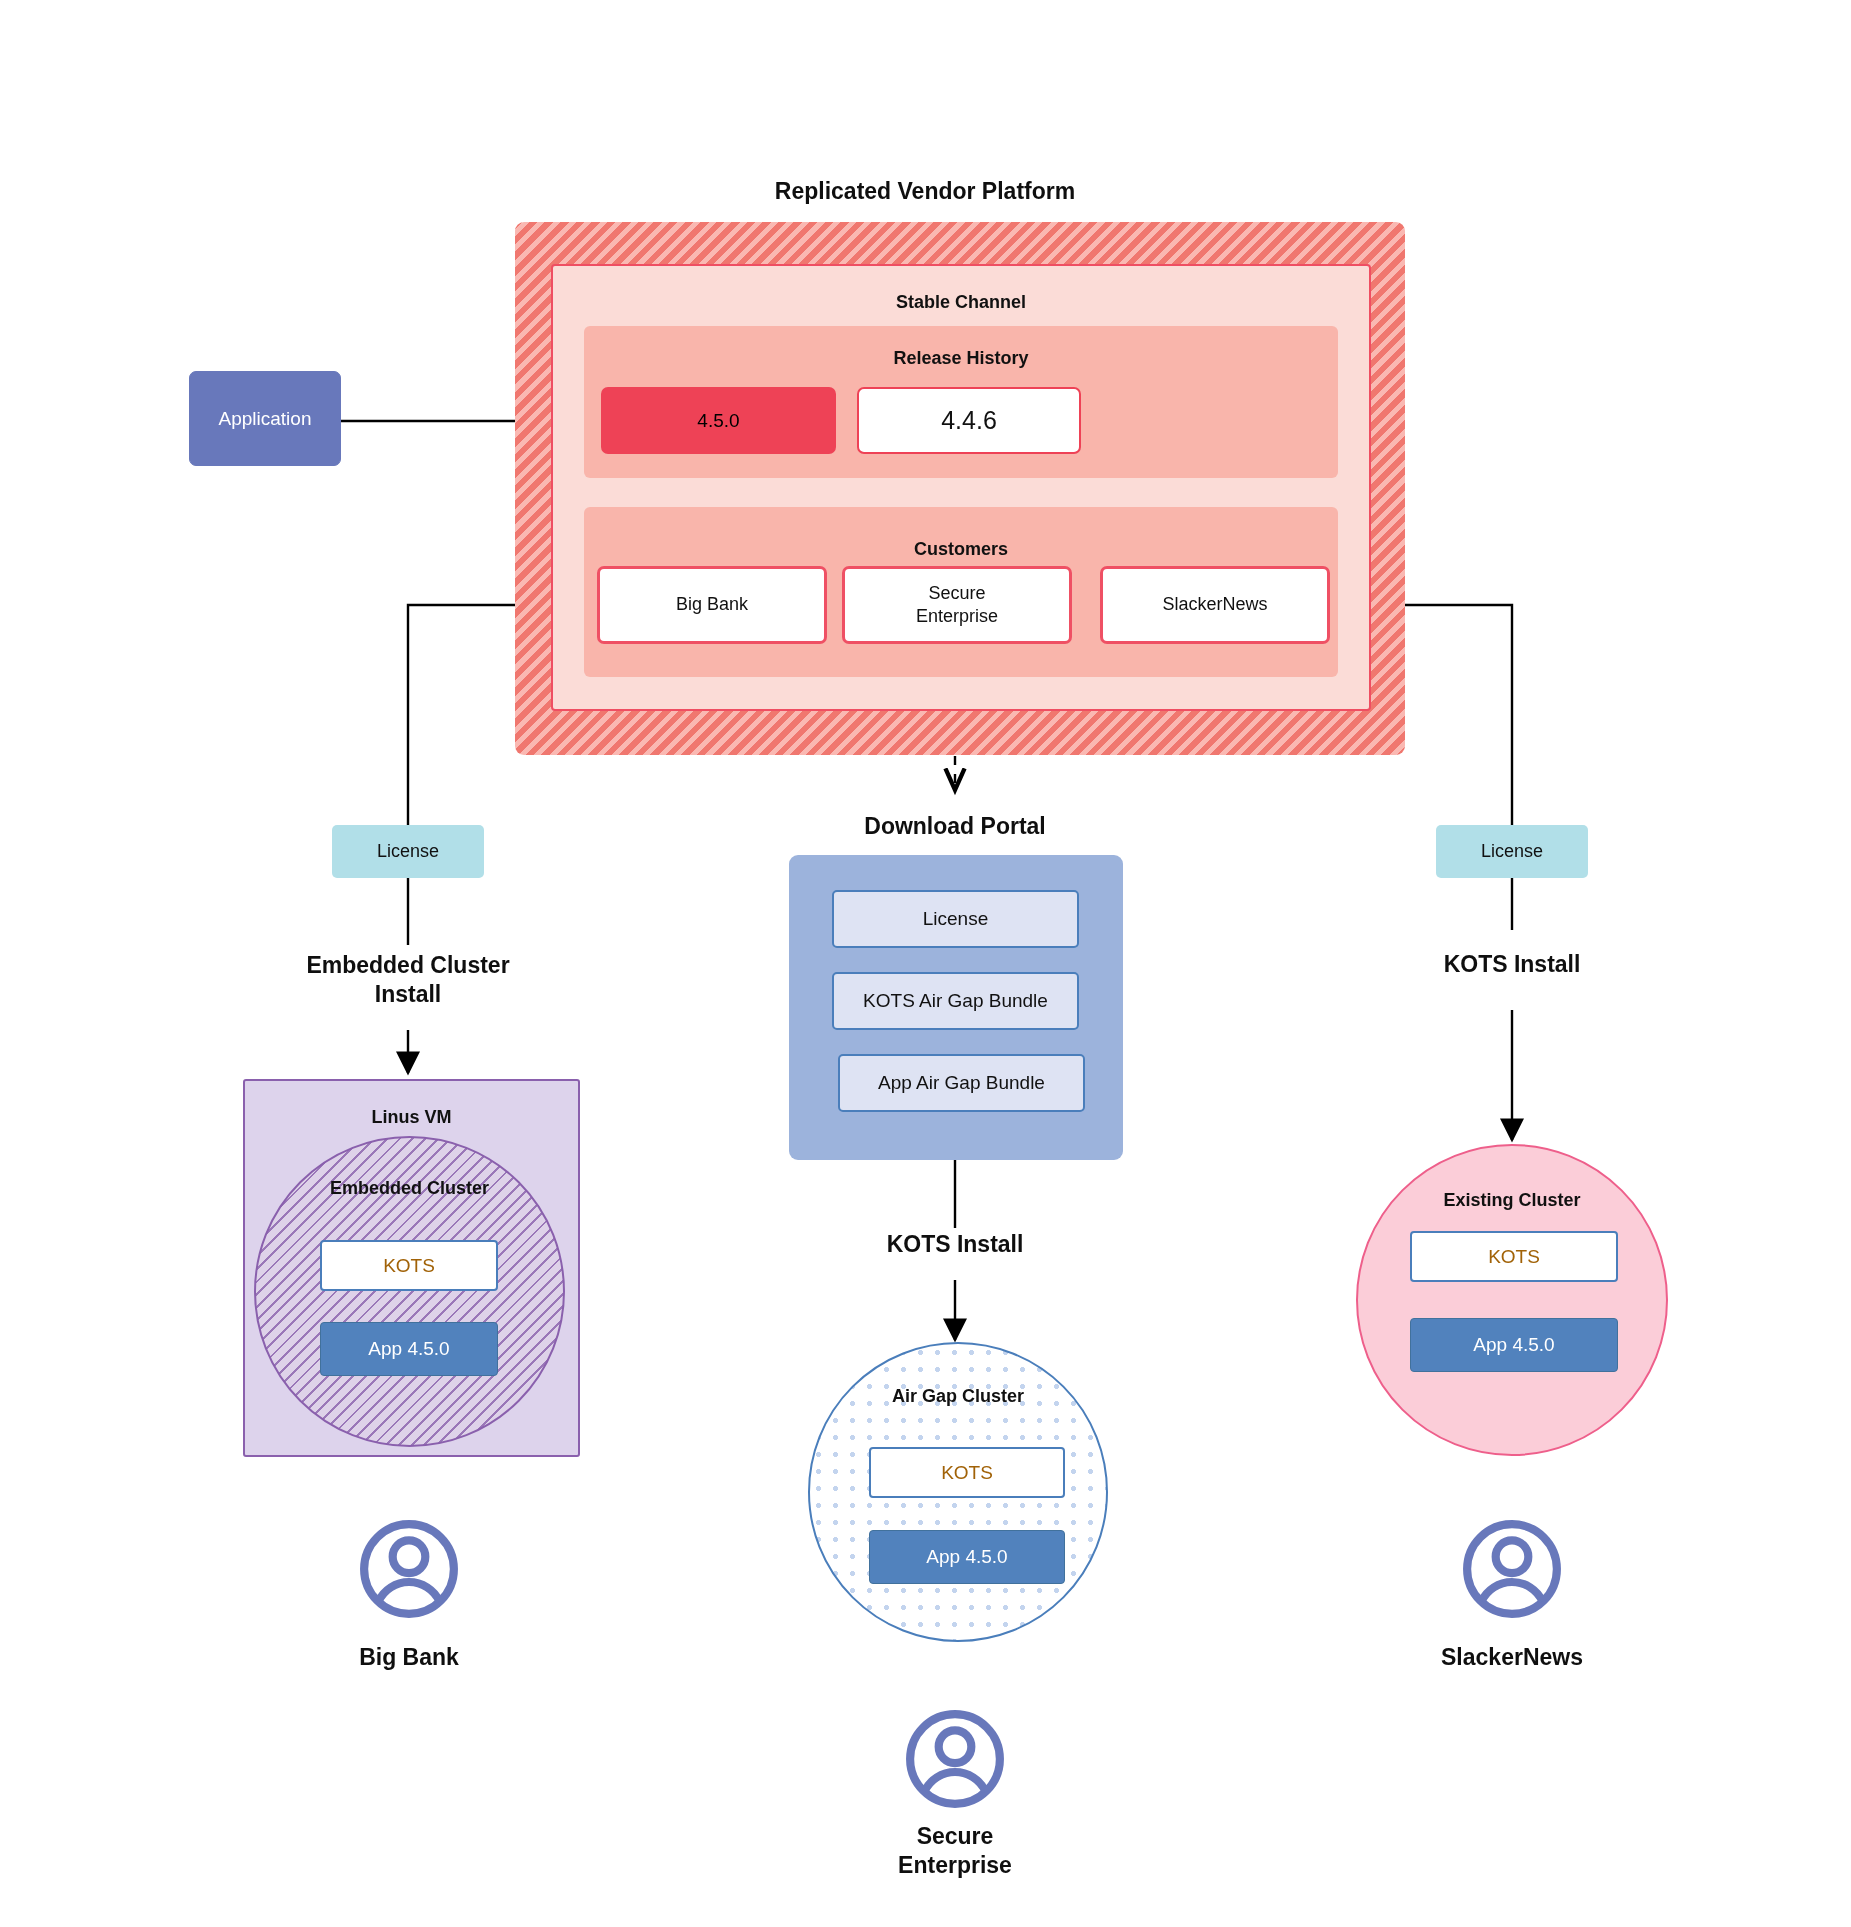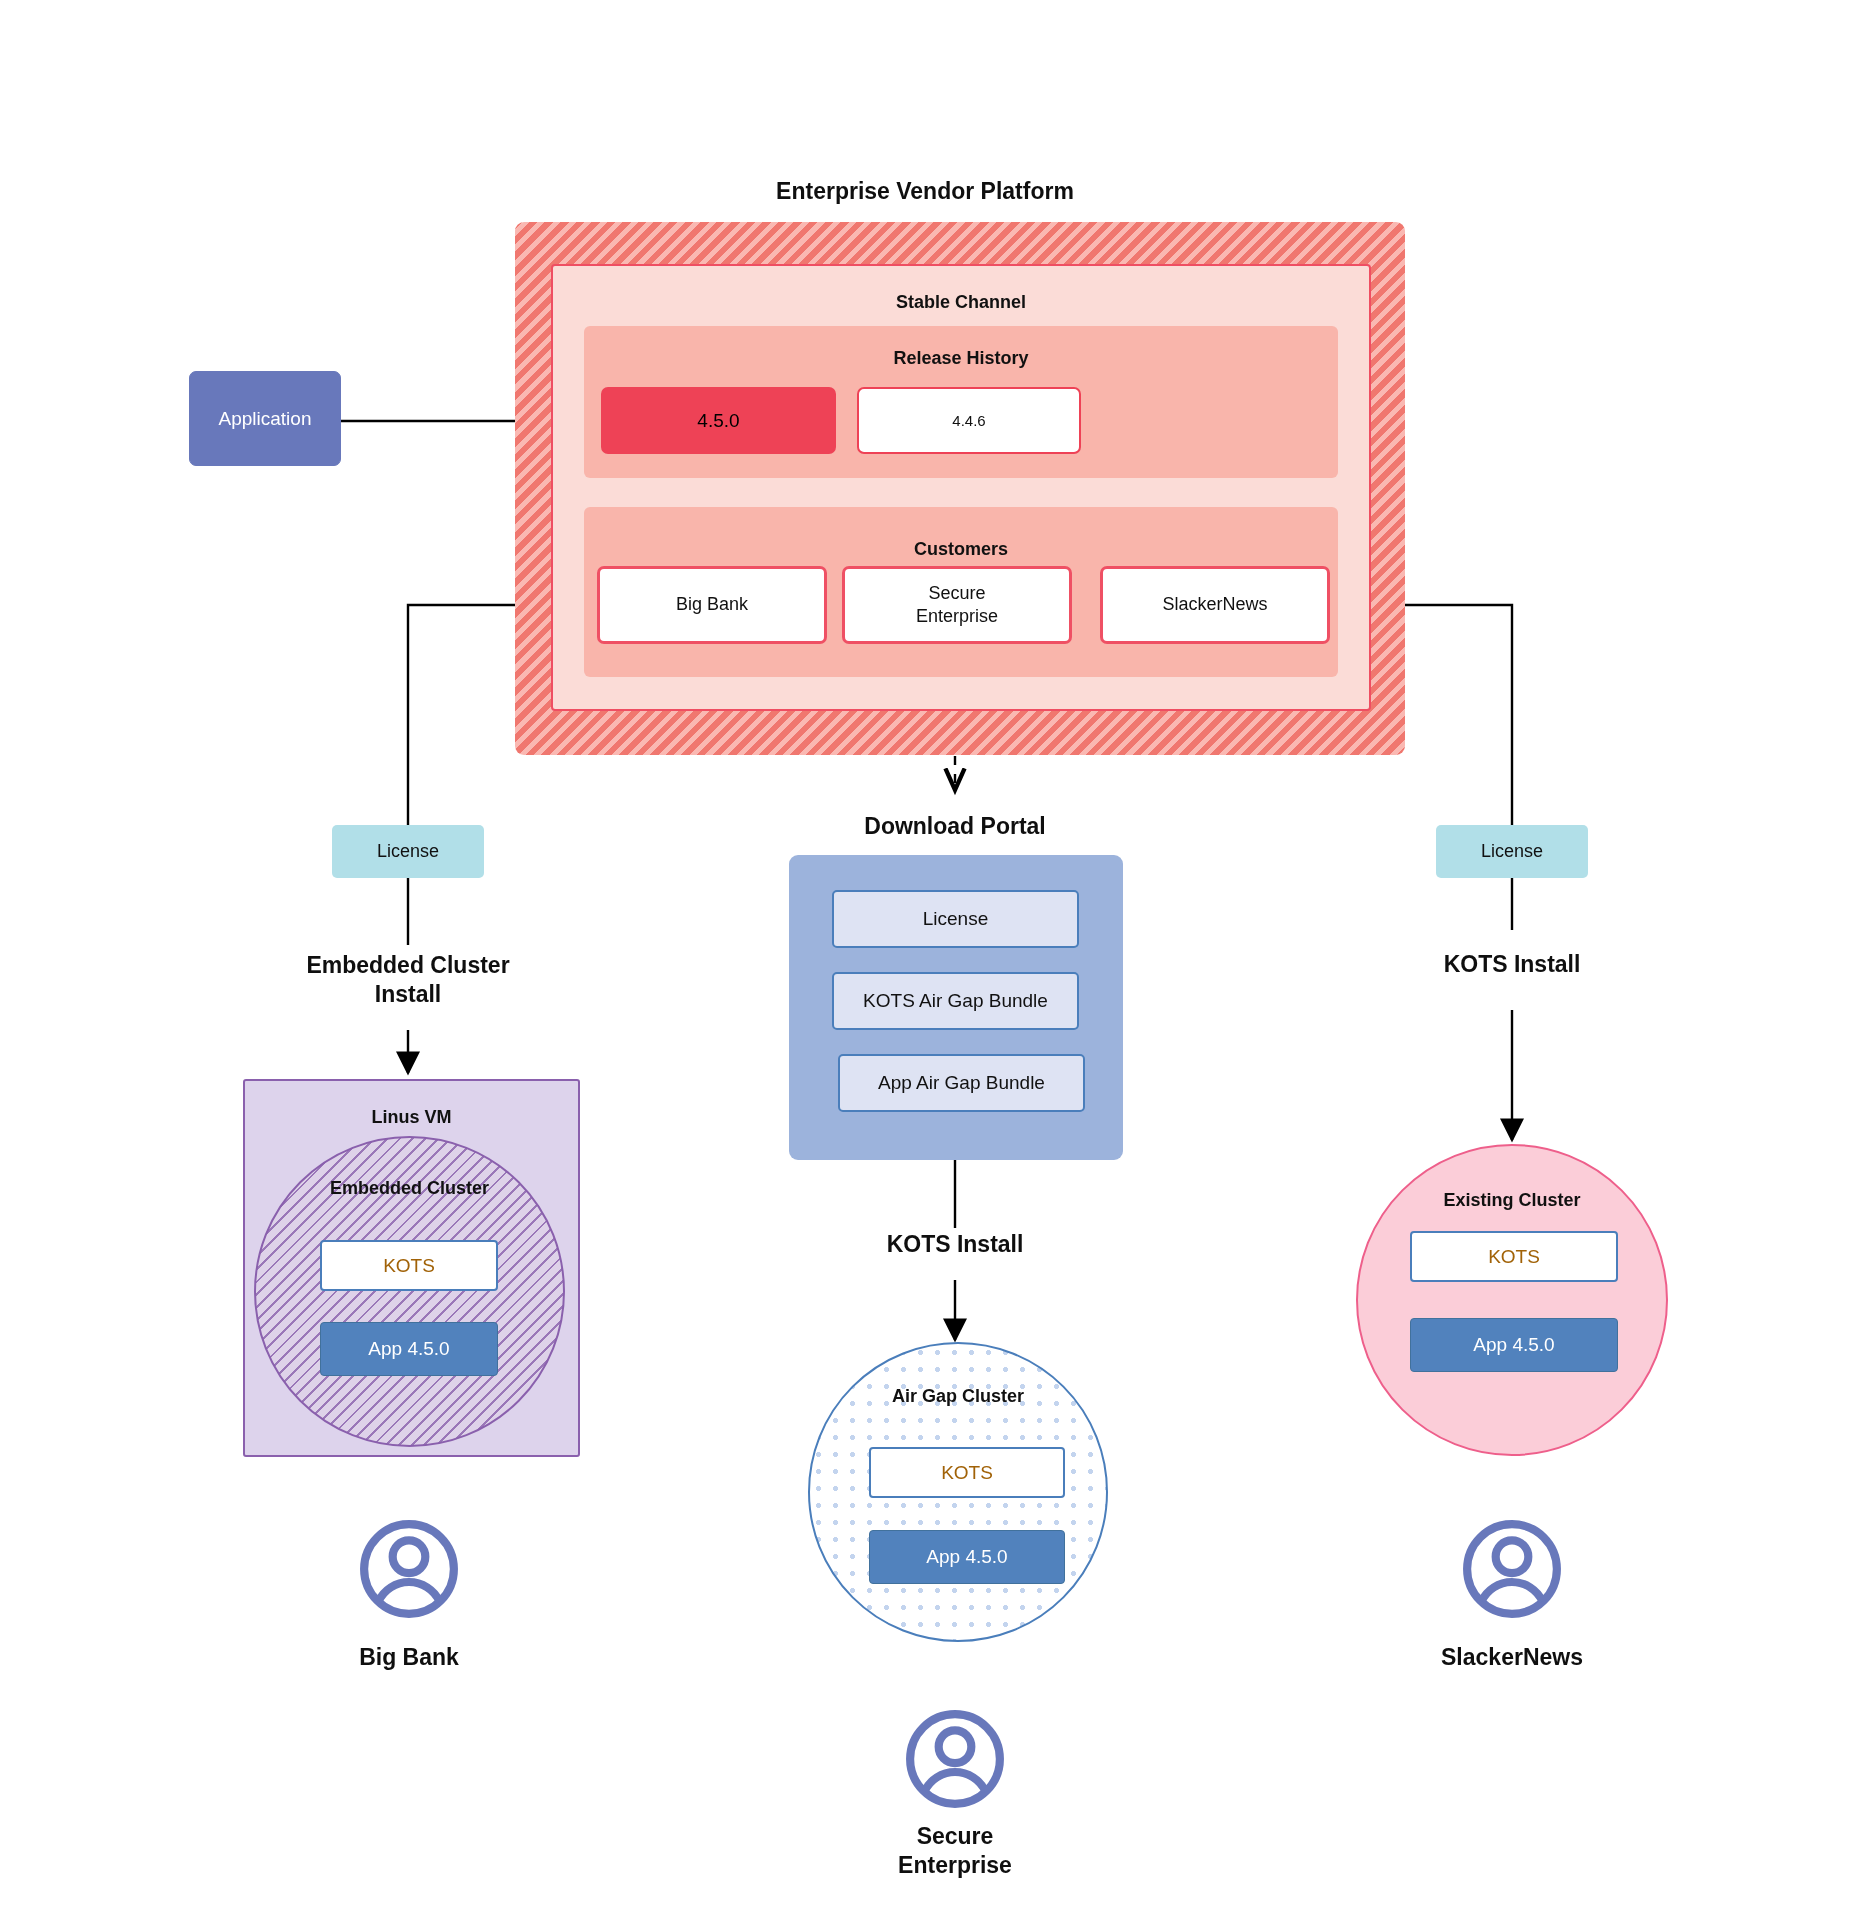--- a/index.html
+++ b/index.html
@@ -68,21 +68,21 @@
     border: 2px solid #ee4256;
     border-radius: 7px;
     color: #000000;
     font-size: 19px;
   }
   .release-old {
     background: #ffffff;
     border: 2px solid #ee4256;
     border-radius: 7px;
     color: #111111;
-    font-size: 15px;
+    font-size: 25px;
   }
   .customer-box {
     background: #ffffff;
     border: 3px solid #ef5064;
     border-radius: 7px;
     color: #111111;
     font-size: 18px;
   }
 
   
@@ -211,21 +211,21 @@
     <path d="M1512,860 L1512,930" stroke="#000000" stroke-width="2.4" fill="none"></path>
     <path d="M1512,1010 L1512,1140" stroke="#000000" stroke-width="2.4" fill="none" marker-end="url(#arrowFull)"></path>
 
     <path d="M408,1288 L408,1322" stroke="#000000" stroke-width="2.4" fill="none" stroke-dasharray="7,7" marker-end="url(#arrowChev)"></path>
 
     <path d="M963,1495 L963,1530" stroke="#000000" stroke-width="2.4" fill="none" stroke-dasharray="7,7" marker-end="url(#arrowChev)"></path>
 
     <path d="M1512,1282 L1512,1318" stroke="#000000" stroke-width="2.4" fill="none" stroke-dasharray="7,7" marker-end="url(#arrowChev)"></path>
   </svg>
 
-  <div class="abs ctr diagram-title" style="left:700px;top:176px;width:450px;height:30px;">Enterprise Vendor Platform</div>
+  <div class="abs ctr diagram-title" style="left:700px;top:176px;width:450px;height:30px;">Replicated Vendor Platform</div>
 
   <div class="abs platform-outer" style="left:515px;top:222px;width:890px;height:533px;"></div>
 
   <div class="abs channel-box" style="left:551px;top:264px;width:820px;height:447px;">
     <div class="abs ctr section-label" style="left:0px;top:24px;width:816px;height:24px;">Stable Channel</div>
   </div>
 
   <div class="abs inner-group" style="left:584px;top:326px;width:754px;height:152px;">
     <div class="abs ctr section-label" style="left:0px;top:20px;width:754px;height:24px;">Release History</div>
   </div>

